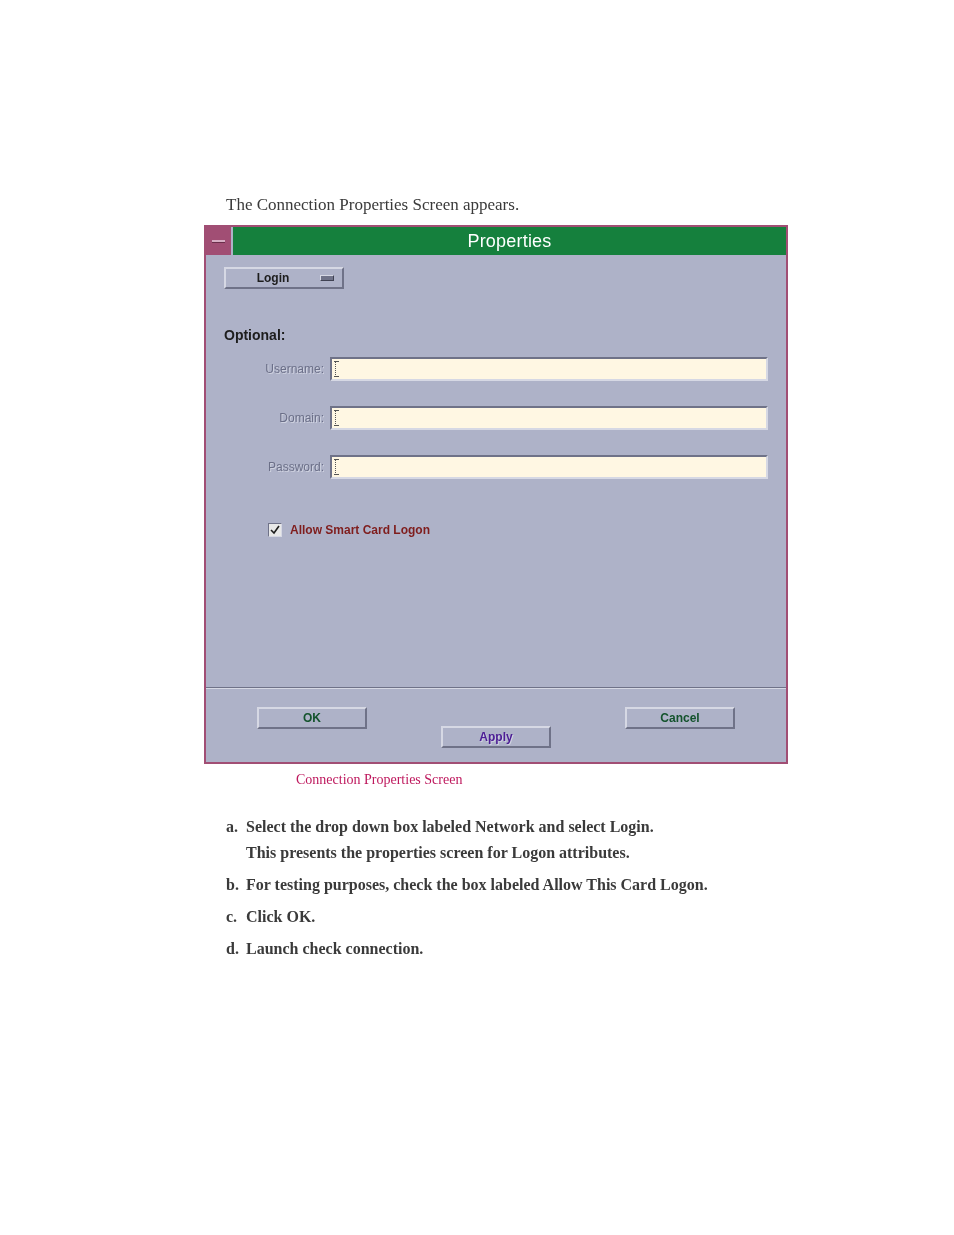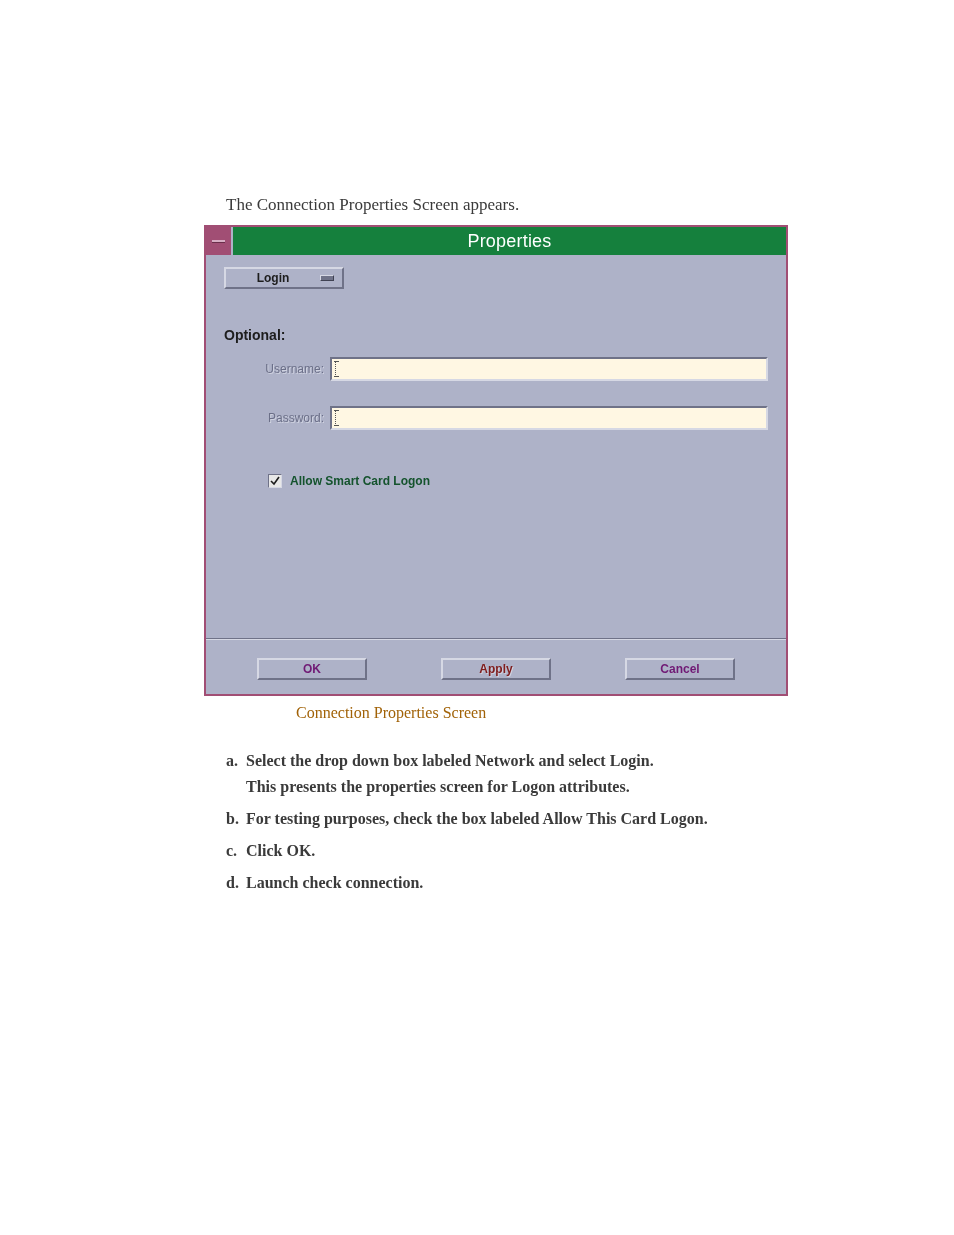--- a/index.html
+++ b/index.html
@@ -162,21 +162,21 @@
     display: flex;
     align-items: center;
     justify-content: center;
     margin-right: 8px;
     cursor: pointer;
   }
   .checkbox svg { width: 10px; height: 10px; }
   .checkbox-label {
     font-weight: bold;
     font-size: 12px;
-    color: #14532d;
+    color: #7f1d1d;
   }
   .button-sep {
     border: 0;
     border-top: 1px solid #6f7288;
     border-bottom: 1px solid #d6d8e4;
     margin: 0 -18px 18px -18px;
   }
   .button-row {
     display: flex;
     justify-content: center;
@@ -189,31 +189,32 @@
     text-align: center;
     font-size: 12px;
     font-weight: bold;
     background: #aeb2c8;
     border-top: 2px solid #d6d8e4;
     border-left: 2px solid #d6d8e4;
     border-right: 2px solid #6f7288;
     border-bottom: 2px solid #6f7288;
     box-sizing: border-box;
     cursor: pointer;
-    color: #701a75;
+    color: #14532d;
   }
   .btn.disabled {
-    color: #7f1d1d;
+    color: #4c1d95;
     text-shadow: 1px 1px 0 #cfd2e0;
     cursor: default;
+    margin-top: 19px;
   }
   .caption {
     margin: 8px 0 30px 296px;
-    font-size: 16px;
-    color: #a16207;
+    font-size: 14px;
+    color: #be185d;
   }
   .steps {
     margin-left: 226px;
     font-size: 16px;
     color: #3a3a3a;
     list-style: none;
     padding: 0;
   }
   .steps > li { margin-bottom: 14px; }
   .step-line { display: flex; }
@@ -252,20 +253,26 @@
 
       <div class="section-label">Optional:</div>
 
       <div class="form-row">
         <div class="form-label">Username:</div>
         <div class="form-input">
           <span class="cursor-caret"></span>
         </div>
       </div>
 
+      <div class="form-row">
+        <div class="form-label">Domain:</div>
+        <div class="form-input">
+          <span class="cursor-caret"></span>
+        </div>
+      </div>
 
       <div class="form-row" style="margin-bottom:0;margin-top:20px;">
         <div class="form-label">Password:</div>
         <div class="form-input">
           <span class="cursor-caret"></span>
         </div>
       </div>
 
       <div class="checkbox-row">
         <div class="checkbox">

